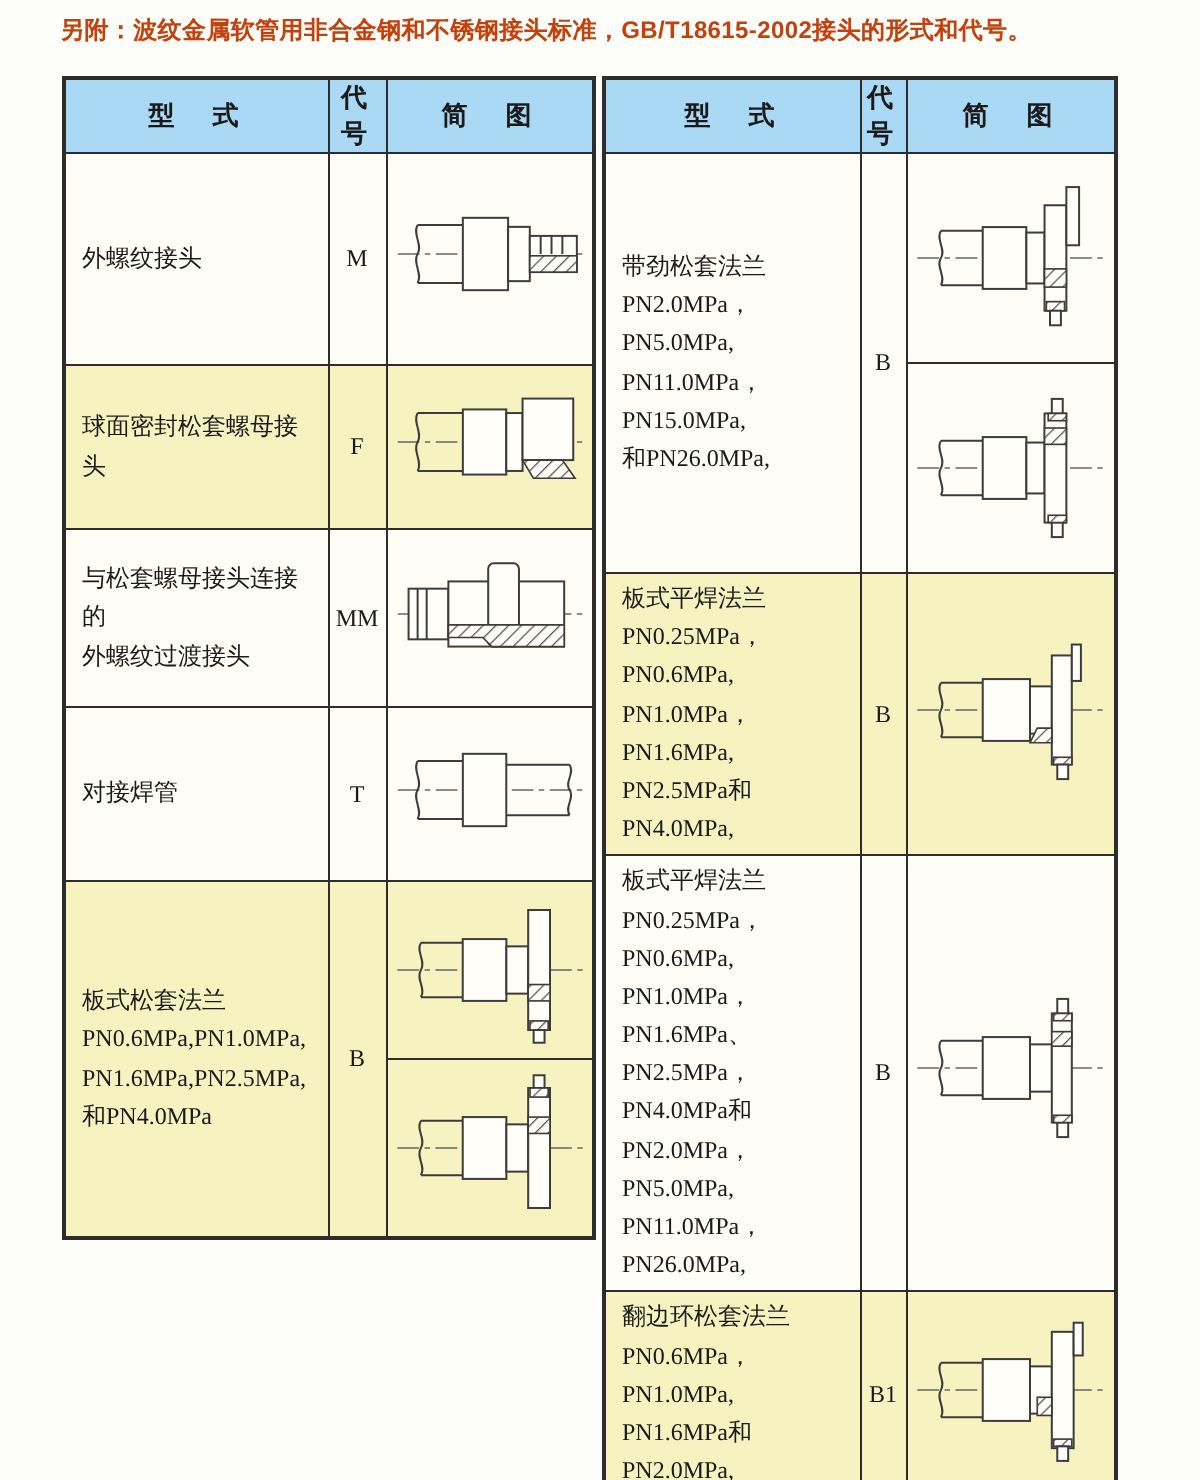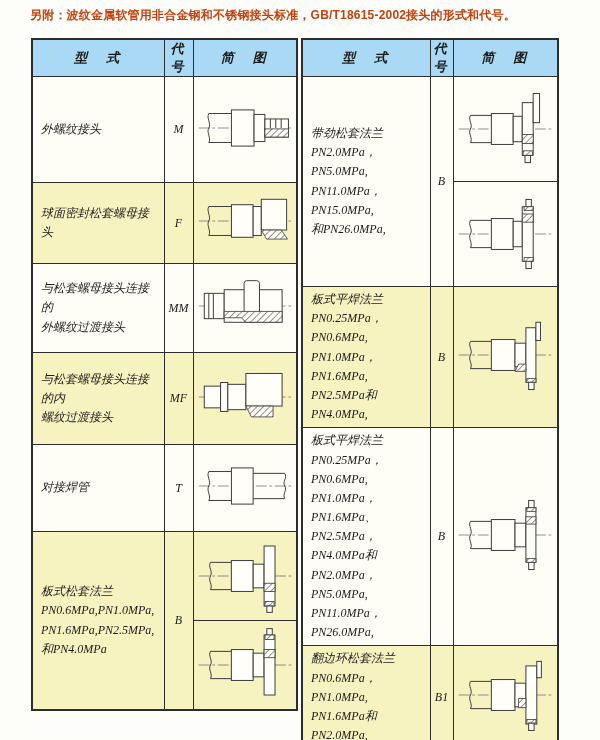--- a/index.html
+++ b/index.html
@@ -9,21 +9,21 @@
     font-family:"Liberation Serif","DejaVu Serif",serif;
     color:#1a1a1a;
   }
   .caption{
     position:absolute;left:30px;top:7px;width:560px;
     font-family:Liberation Sans, sans-serif;
     font-weight:bold;font-size:12px;letter-spacing:.2px;color:#c2410c;
     white-space:nowrap;
   }
   .tables{position:absolute;left:31px;top:38px;display:flex;gap:3px;align-items:flex-start;}
-  table{border-collapse:collapse;table-layout:fixed;border:2px solid #2d2d2d;font-style:italic;}
+  table{border-collapse:collapse;table-layout:fixed;border:2px solid #2d2d2d;}
   th,td{border:1px solid #2d2d2d;padding:0;}
   th{
     background:#a9d9f4;height:26px;font-size:13px;font-weight:bold;
     letter-spacing:3px;text-align:center;
   }
   td{background:#fffef6;}
   tr.hl td{background:#f6f3c1;}
   .c-type{
     padding:3px 6px 3px 8px;font-size:12px;line-height:1.6;
     white-space:pre-line;vertical-align:middle;text-align:left;
@@ -107,35 +107,20 @@
           <path class="cl" d="M4,42 H107"></path>
           <rect class="f" x="10" y="28" width="22" height="28"></rect>
           <path d="M15,28 v28 M20,28 v28"></path>
           <rect class="f" x="32" y="24" width="64" height="36"></rect>
           <rect class="f" x="54" y="14" width="17" height="46" rx="3"></rect>
           <path class="h" d="M32,48 h64 v12 h-40 l-5,-5 h-19 z"></path>
         </svg>
       </td>
     </tr>
 
-    <tr class="hl" style="height:92px">
-      <td class="c-type">与松套螺母接头连接的内
-螺纹过渡接头</td>
-      <td class="c-code">MF</td>
-      <td class="c-dgm">
-        <svg class="dg" viewBox="0 0 110 84" width="100" height="76">
-          <path class="cl" d="M4,42 H107"></path>
-          <rect class="f" x="10" y="30" width="18" height="24"></rect>
-          <rect class="f" x="28" y="26" width="8" height="32"></rect>
-          <rect class="f" x="36" y="28" width="20" height="28"></rect>
-          <rect class="f" x="56" y="16" width="40" height="36"></rect>
-          <path class="h" d="M56,52 h30 v12 h-24 z"></path>
-        </svg>
-      </td>
-    </tr>
 
     <tr style="height:87px">
       <td class="c-type">对接焊管</td>
       <td class="c-code">T</td>
       <td class="c-dgm">
         <svg class="dg" viewBox="0 0 110 84" width="100" height="76">
           <path class="cl" d="M4,42 H107"></path>
           <path d="M15,26 c-3,5 3,11 0,16 c-3,5 3,11 0,16 M15,26 H40 M15,58 H40"></path>
           <rect class="f" x="40" y="22" width="24" height="40"></rect>
           <path d="M64,28 H99 M64,56 H99 M99,28 c3,5 -3,9.5 0,14 c3,4.5 -3,9 0,14"></path>

